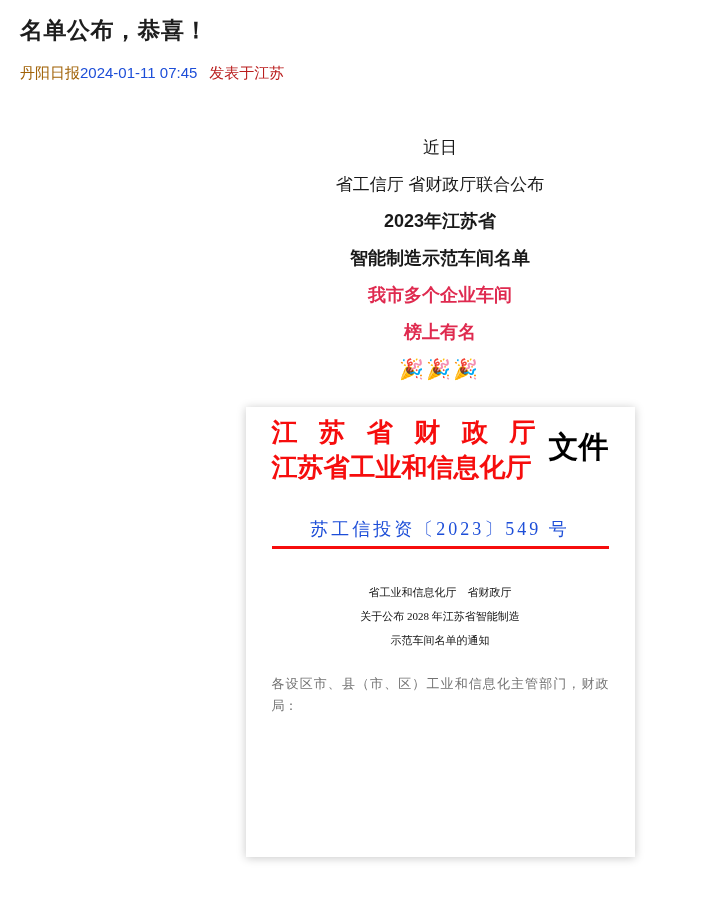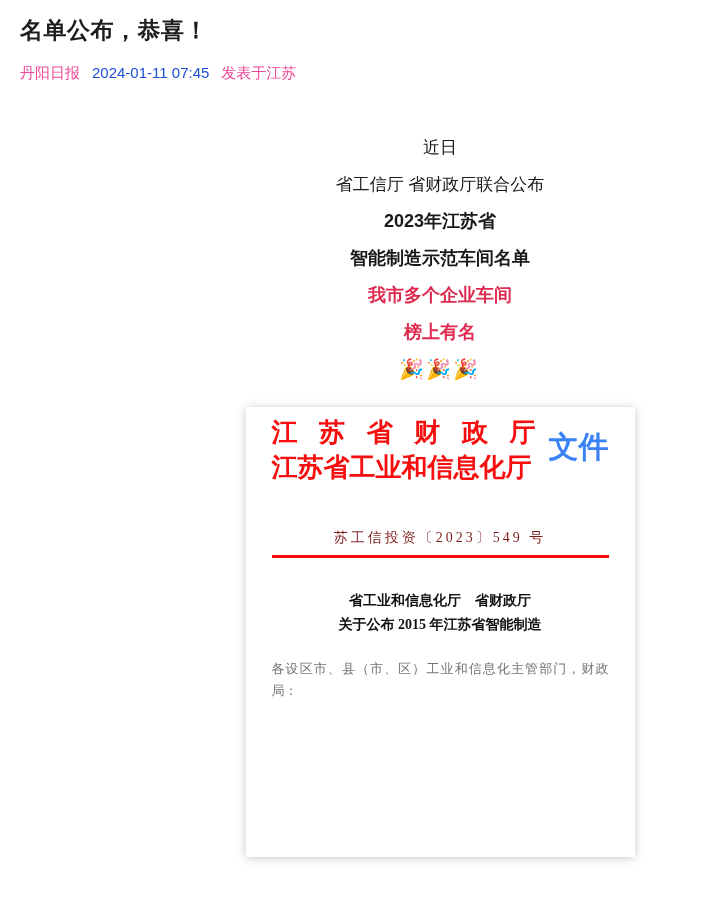--- a/index.html
+++ b/index.html
@@ -15,23 +15,23 @@
   }
   .page-title {
     margin-top: 14px;
     font-size: 23px; line-height: 32px; font-weight: 700;
     color: #1d1d1d; letter-spacing: 0.5px;
   }
   .meta-row {
     margin-top: 17px;
     font-size: 15px; line-height: 20px;
   }
-  .meta-row .account { color: #ec4899; margin-right: 12px; cursor: pointer; }
+  .meta-row .account { color: #a16207; margin-right: 0; cursor: pointer; }
   .meta-row .time    { color: #1d4ed8; margin-right: 12px; }
-  .meta-row .loc     { color: #ec4899; }
+  .meta-row .loc     { color: #b91c1c; }
   .centered {
     margin-top: 53px;
     text-align: center;
   }
   .line {
     font-size: 17px; line-height: 23px;
     margin-bottom: 14px;
     color: #191919;
   }
   .line.bold { font-weight: 700; font-size: 18px; }
@@ -57,35 +57,35 @@
   .gov-line {
     font-weight: 700; font-size: 26px; line-height: 35px;
     white-space: nowrap;
   }
   .gov-line2 { text-align: justify; text-align-last: justify; white-space: normal; }
   .doc-label {
     font-weight: 700; font-size: 30px; line-height: 36px;
     margin: 14px 0 0 13px; white-space: nowrap;
   }
   .doc-number {
-    margin-top: 44px;
+    margin-top: 35px;
     text-align: center;
-    font-size: 14px; line-height: 18px;
+    font-size: 18px; line-height: 18px;
     letter-spacing: 3px;
-    color: #7f1d1d;
+    color: #1d4ed8;
   }
   .red-divider {
     margin-top: 8px;
     height: 3px; width: 100%;
   }
   .doc-title {
     margin-top: 31px;
     text-align: center;
-    font-weight: 700;
-    font-size: 14px; line-height: 24px;
+    font-weight: 400;
+    font-size: 11px; line-height: 24px;
     color: #111;
   }
   .doc-body { margin-top: 21px; }
   .doc-p {
     font-size: 13px; line-height: 22px;
     text-align: justify;
     color: #737373;
   }
   .doc-p.indent { text-indent: 2em; }
 </style>
@@ -108,27 +108,28 @@
     <p class="line red accent" style="color: rgb(223, 42, 79);">我市多个企业车间</p>
     <p class="line red accent" style="color: rgb(223, 42, 79);">榜上有名</p>
     <p class="emoji-row">🎉🎉🎉</p>
 
     <div class="doc">
       <div class="doc-header">
         <div class="doc-header-left">
           <div class="gov-line gov-line2 doc-red" style="color: rgb(246, 13, 13);">江苏省财政厅</div>
           <div class="gov-line doc-red" style="color: rgb(246, 13, 13);">江苏省工业和信息化厅</div>
         </div>
-        <div class="doc-label doc-red" style="color: #3b82f6;">文件</div>
+        <div class="doc-label doc-red" style="color: #000000;">文件</div>
       </div>
       <div class="doc-number">苏工信投资〔2023〕549 号</div>
       <div class="red-divider" style="background: rgb(246, 13, 13);"></div>
       <div class="doc-title">
         <div>省工业和信息化厅　省财政厅</div>
-        <div>关于公布 2015 年江苏省智能制造</div>
+        <div>关于公布 2028 年江苏省智能制造</div>
+        <div>示范车间名单的通知</div>
       </div>
       <div class="doc-body">
         <p class="doc-p">各设区市、县（市、区）工业和信息化主管部门，财政局：</p>
 
       </div>
     </div>
   </div>
 
 </div>
 

